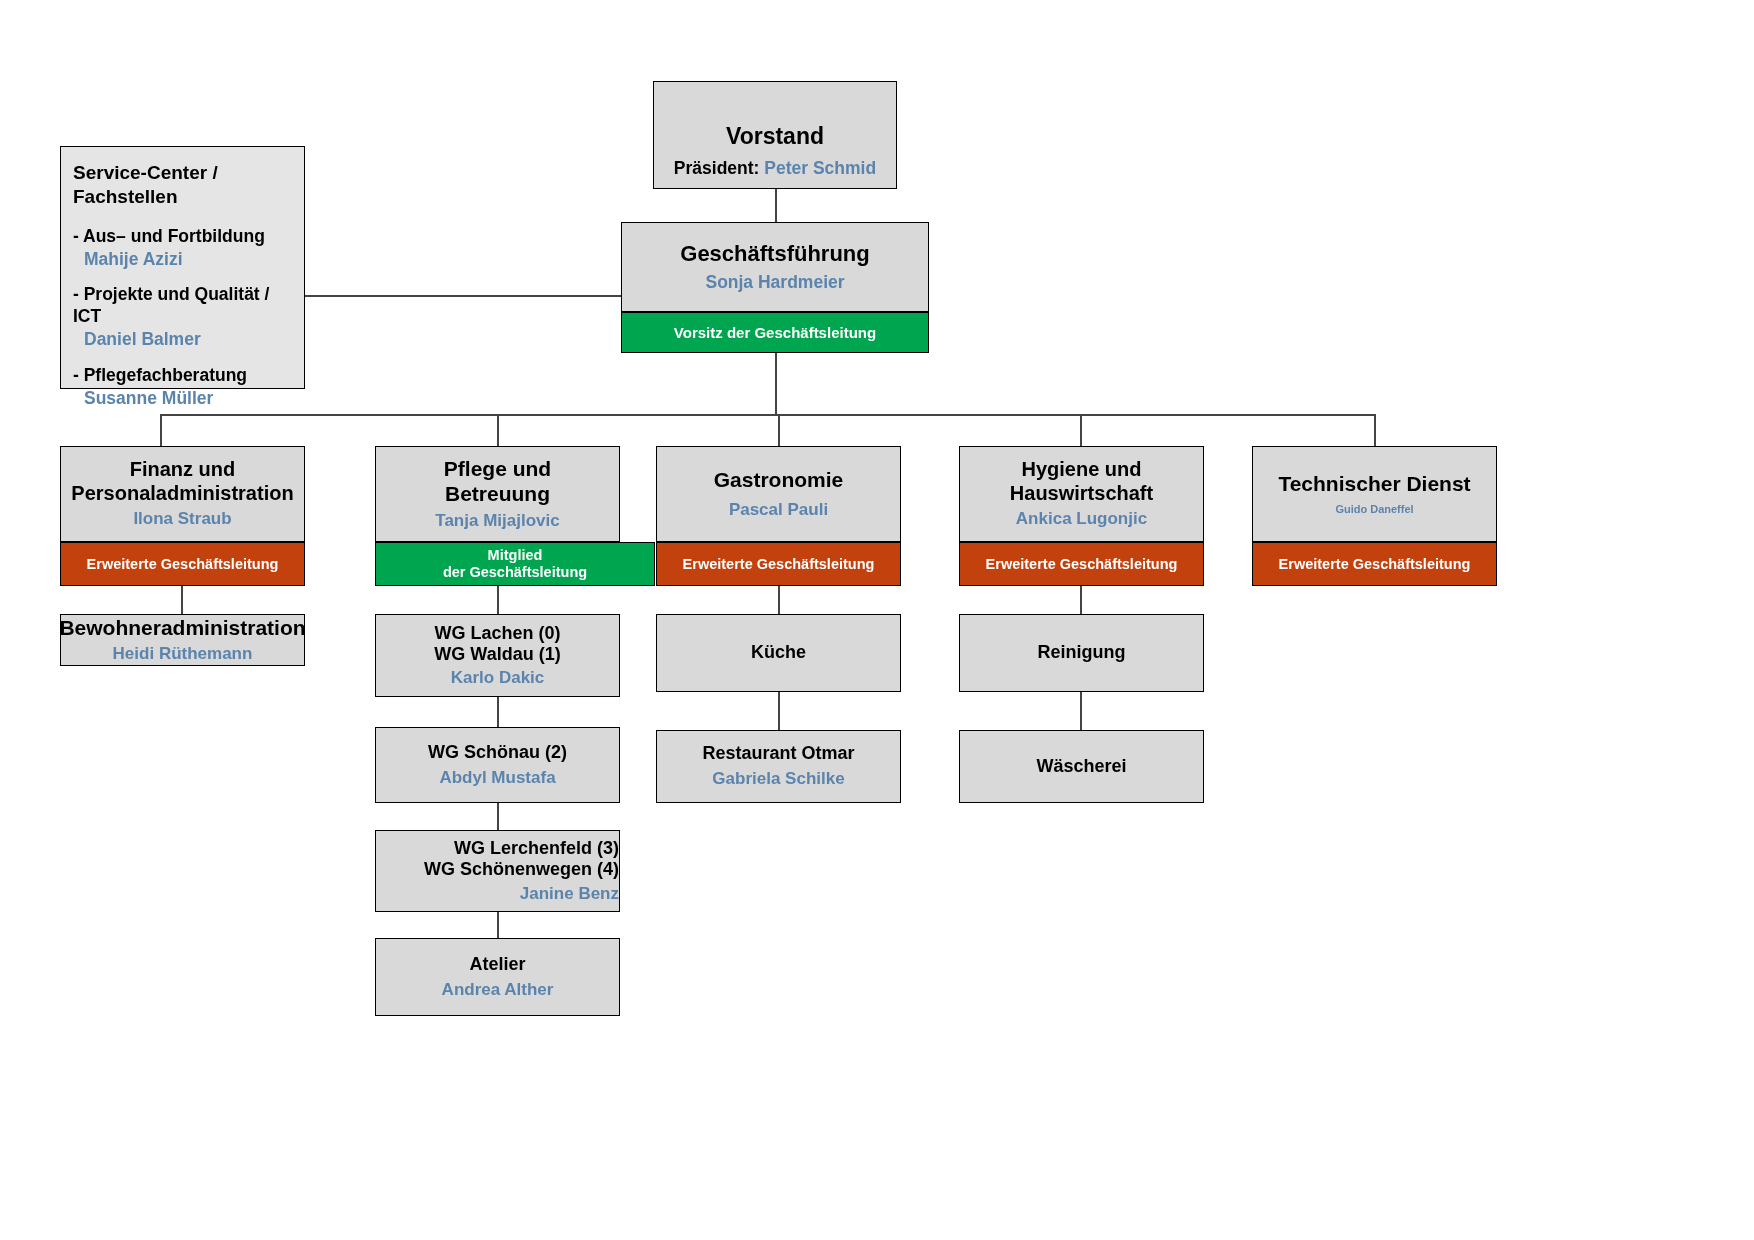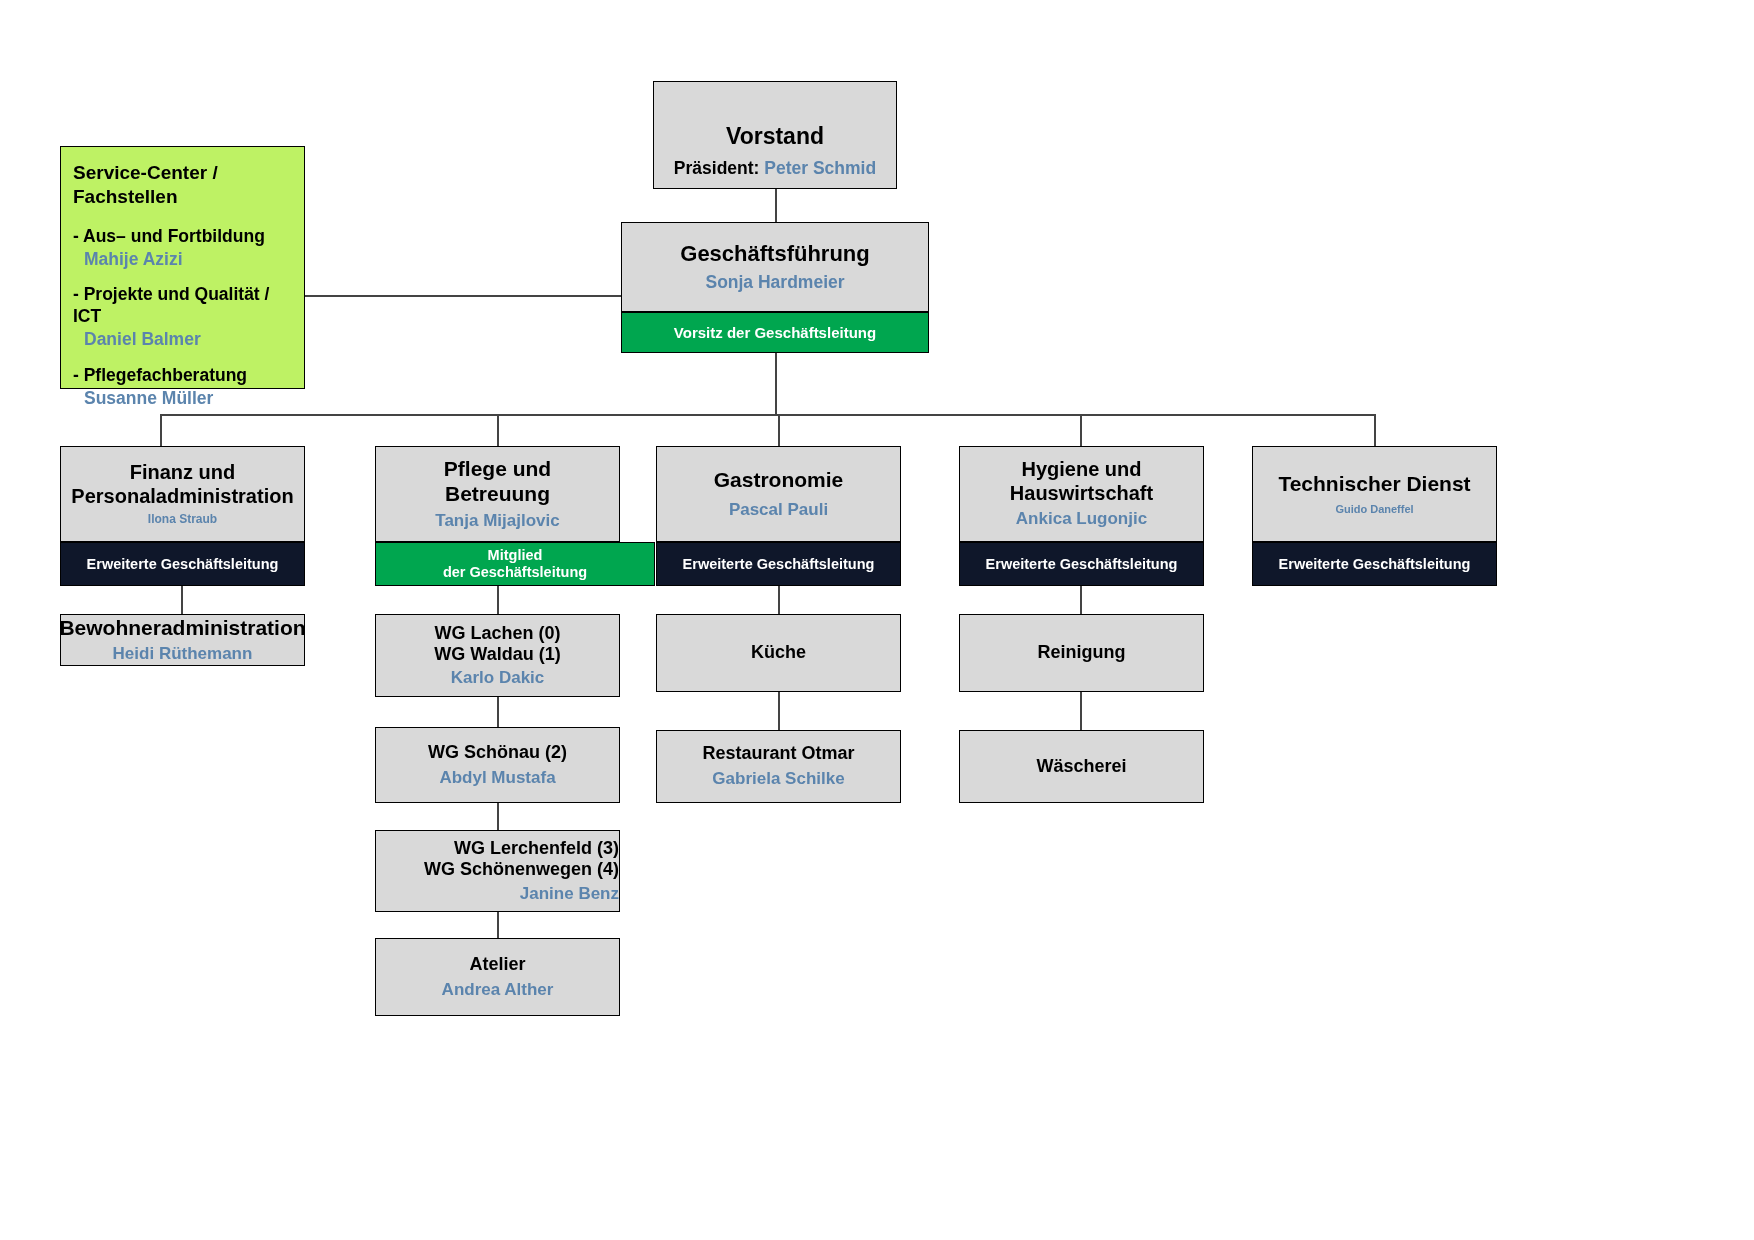--- a/index.html
+++ b/index.html
@@ -48,36 +48,36 @@
     display: flex;
     align-items: center;
     justify-content: center;
     text-align: center;
     color: #ffffff;
     font-weight: bold;
     line-height: 1.15;
     z-index: 3;
   }
   .band.green { background: #00a64f; }
-  .band.orange { background: #0f172a; }
+  .band.orange { background: #c2410c; }
 
   
   .line {
     position: absolute;
     background: #444444;
     z-index: 1;
   }
   .line.v { width: 1.6px; }
   .line.h { height: 1.6px; }
 
   
   .sc-box {
     position: absolute;
     box-sizing: border-box;
-    background: #bef264;
+    background: #e5e5e5;
     border: 1.5px solid #000000;
     padding: 14px 12px 10px 12px;
     text-align: left;
     z-index: 3;
   }
   .sc-head {
     font-weight: bold;
     font-size: 19px;
     color: #000;
     line-height: 1.28;
@@ -160,21 +160,21 @@
     </div>
     <div class="sc-item">
       <div class="sc-item-label">- Pflegefachberatung</div>
       <div class="sc-item-person">Susanne Müller</div>
     </div>
   </div>
 
   <div class="box" style="left:60px; top:446px; width:245px; height:96px;">
     <div class="title" style="font-size:20px;">Finanz und</div>
     <div class="title" style="font-size:20px;">Personaladministration</div>
-    <div class="person" style="font-size:12px; margin-top:4px;">Ilona Straub</div>
+    <div class="person" style="font-size:17px; margin-top:4px;">Ilona Straub</div>
   </div>
   <div class="band orange" style="left:60px; top:542px; width:245px; height:44px; font-size:14.5px;">Erweiterte Geschäftsleitung</div>
   <div class="box" style="left:60px; top:614px; width:245px; height:52px;">
     <div class="title" style="font-size:21px;">Bewohneradministration</div>
     <div class="person" style="font-size:17px; margin-top:3px;">Heidi Rüthemann</div>
   </div>
 
   <div class="box" style="left:375px; top:446px; width:245px; height:96px;">
     <div class="title" style="font-size:21px;">Pflege und</div>
     <div class="title" style="font-size:21px;">Betreuung</div>

